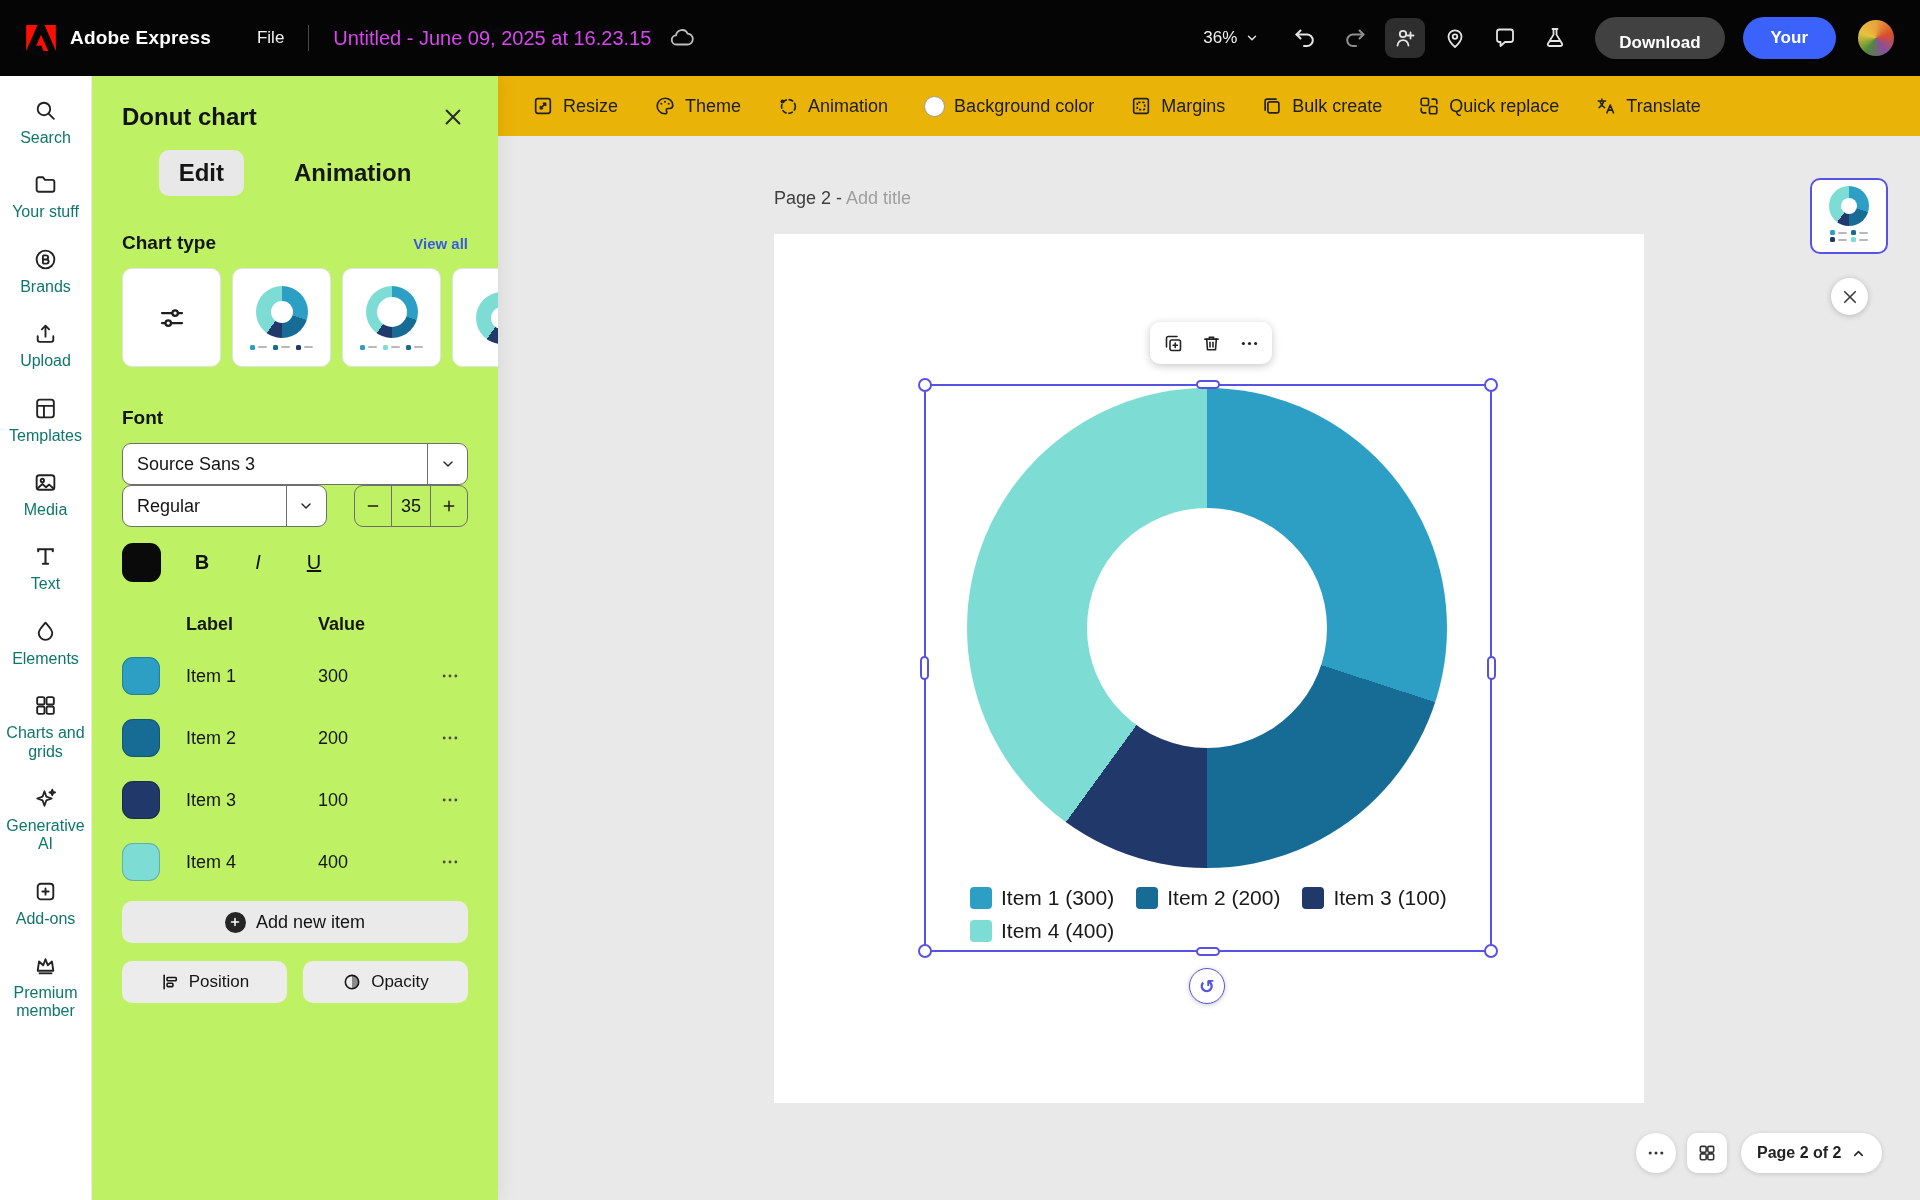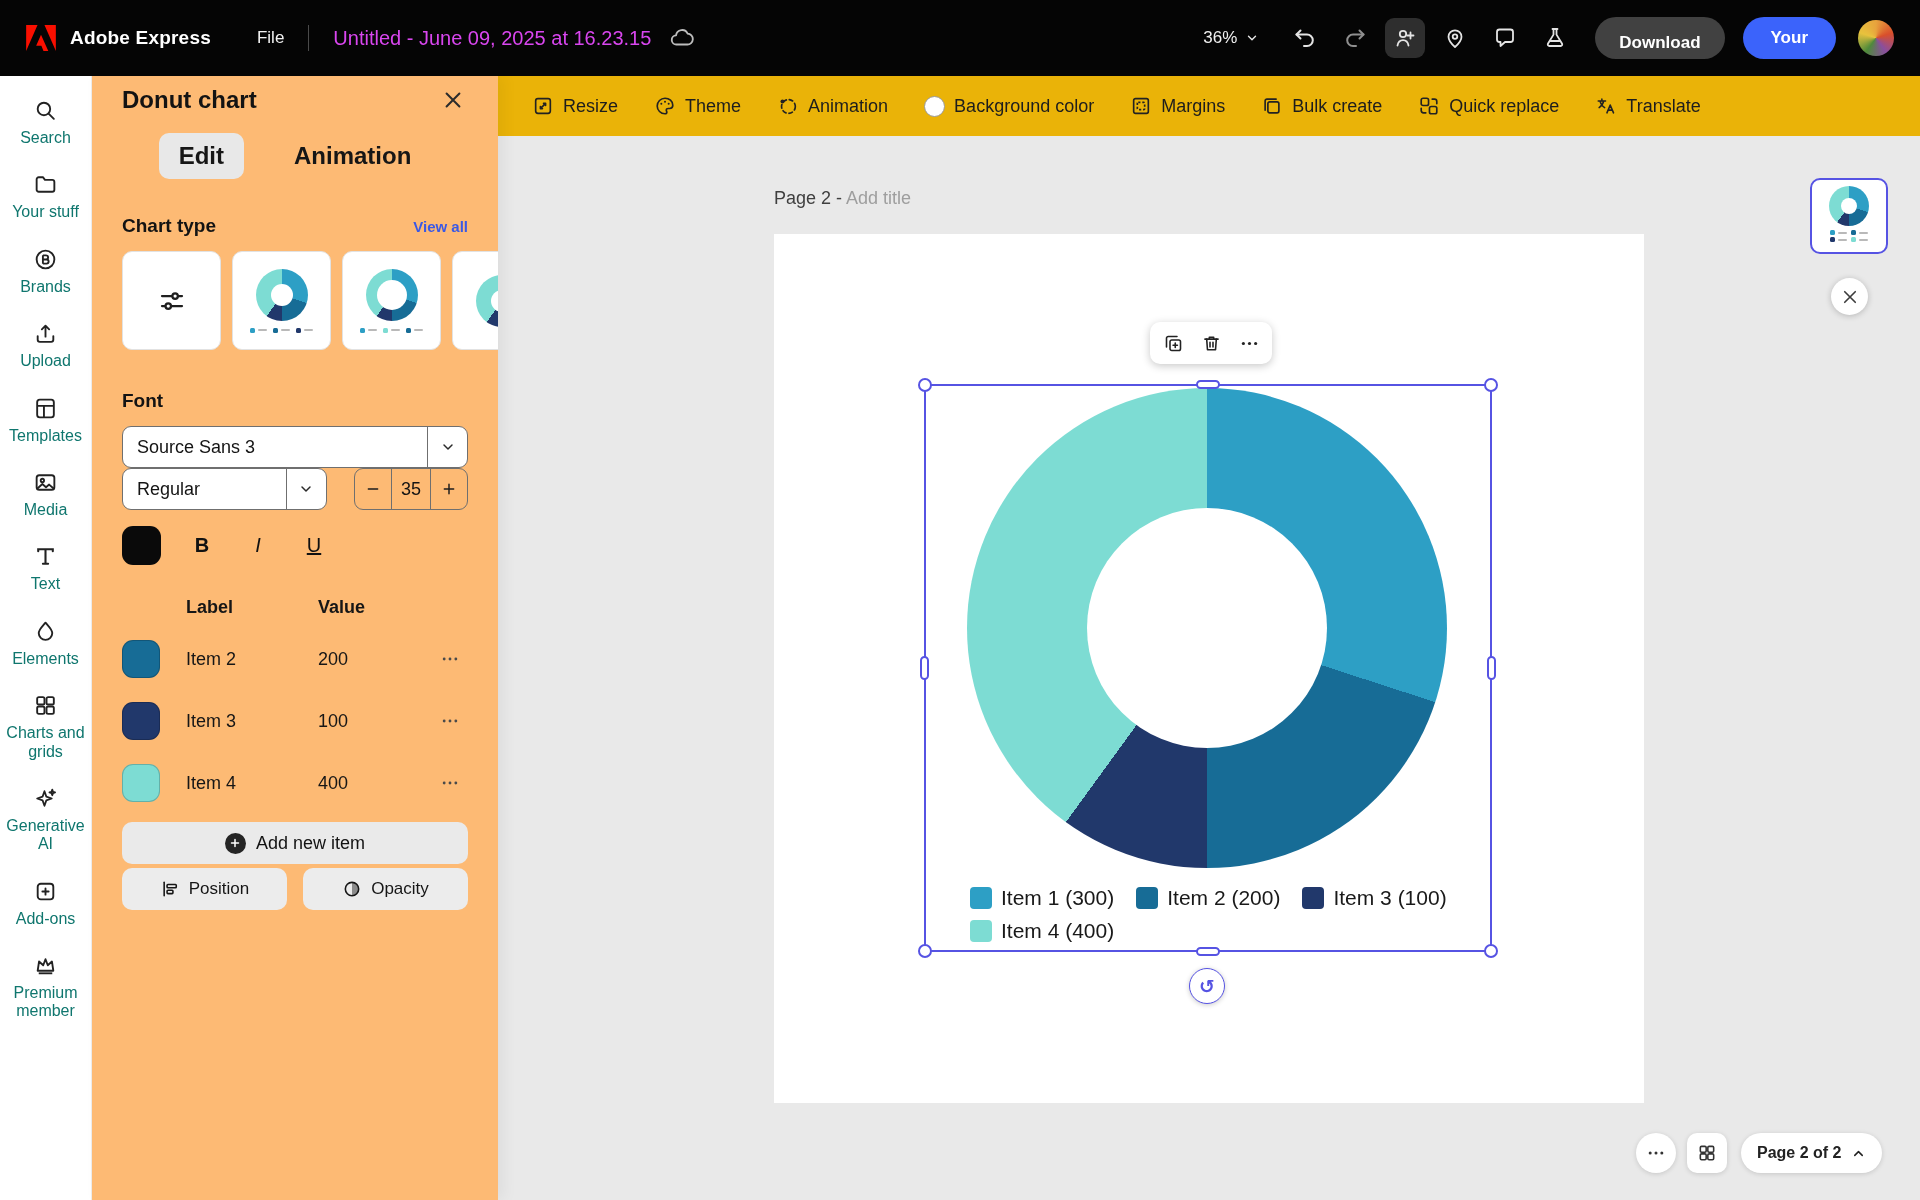--- a/index.html
+++ b/index.html
@@ -32,22 +32,22 @@
 
   
   .sidebar { position:absolute; left:0; top:76px; width:92px; height:1124px; background:#fff;
     border-right:1px solid #EDEDED; display:flex; flex-direction:column; align-items:center;
     padding-top:16px; gap:13px; z-index:40; }
   .side-item { width:100%; display:flex; flex-direction:column; align-items:center; gap:6px;
     padding:6px 3px; cursor:pointer; color:#262626; }
   .side-label { font-size:16px; color:#0f766e; text-align:center; line-height:1.15; }
 
   
-  .panel { position:absolute; left:92px; top:76px; width:406px; height:1124px; background:#fdba74;
-    z-index:45; padding:9px 30px 0 30px; box-shadow:6px 0 14px rgba(0,0,0,.05); overflow:hidden; }
+  .panel { position:absolute; left:92px; top:76px; width:406px; height:1124px; background:#bef264;
+    z-index:45; padding:26px 30px 0 30px; box-shadow:6px 0 14px rgba(0,0,0,.05); overflow:hidden; }
   .panel-head { display:flex; align-items:center; justify-content:space-between; }
   .panel-head h2 { font-size:24px; font-weight:700; color:#131313; }
   .panel-close { color:#2b2b2b; display:flex; padding:4px; }
   .panel-tabs { margin-top:18px; display:flex; justify-content:center; gap:30px; align-items:center; }
   .tab { font-size:24px; font-weight:600; color:#161616; padding:9px 20px; border-radius:10px; }
   .tab.active { background:#E8E8E8; }
   .sec-head { margin-top:36px; display:flex; align-items:baseline; justify-content:space-between; }
   .sec-head h3, .font-head { font-size:19px; font-weight:700; color:#131313; }
   .view-all { font-size:15px; font-weight:600; color:#3B59E4; cursor:pointer; }
   .thumbs { margin-top:14px; margin-right:-30px; display:flex; gap:11px; overflow:hidden; }
@@ -86,21 +86,21 @@
   .t-head .c-label { grid-column:2; }
   .t-row { height:62px; }
   .row-swatch { width:38px; height:38px; border-radius:11px; box-shadow:inset 0 0 0 1px rgba(0,0,0,.2); }
   .c-label { font-size:18px; color:#161616; }
   .c-value { font-size:18px; color:#161616; }
   .row-menu { justify-self:end; color:#4a4a4a; width:36px; height:36px; display:flex; align-items:center; justify-content:center; }
   .add-item { margin-top:8px; width:100%; height:42px; border-radius:10px; background:#EAEAEA;
     display:flex; align-items:center; justify-content:center; gap:10px; font-size:18px; color:#131313; }
   .plus-circle { width:21px; height:21px; border-radius:50%; background:#252525; color:#fff;
     display:flex; align-items:center; justify-content:center; }
-  .panel-bottom { margin-top:4px; display:flex; gap:16px; }
+  .panel-bottom { margin-top:18px; display:flex; gap:16px; }
   .panel-bottom button { flex:1; height:42px; border-radius:10px; background:#ECECEC; font-size:17px;
     display:flex; align-items:center; justify-content:center; gap:9px; color:#161616; }
 
   
   .ctx-toolbar { position:absolute; left:498px; top:76px; width:1422px; height:60px; background:#eab308;
     display:flex; align-items:center; padding-left:34px; gap:36px; z-index:30; }
   .ct-item { display:flex; align-items:center; gap:9px; font-size:18px; color:#1d1d1d; }
   .ct-icon { display:flex; color:#222; }
   .bg-swatch { width:21px; height:21px; border-radius:50%; background:#fff; border:1.5px solid #9a9a9a; }
 
@@ -415,20 +415,32 @@
     <button class="fmt i">I</button>
     <button class="fmt u">U</button>
   </div>
 
   <div class="items-table">
     <div class="t-head">
       <span></span>
       <span class="c-label">Label</span>
       <span class="c-value">Value</span>
       <span></span>
+    </div>
+    <div class="t-row">
+      <button class="row-swatch" style="background: rgb(45, 159, 197);"></button>
+      <span class="c-label">Item 1</span>
+      <span class="c-value">300</span>
+      <button class="row-menu">
+        <svg class="ic" width="20" height="20" viewBox="0 0 24 24" fill="currentColor">
+            <circle cx="5" cy="12" r="1.7"></circle>
+            <circle cx="12" cy="12" r="1.7"></circle>
+            <circle cx="19" cy="12" r="1.7"></circle>
+          </svg>
+      </button>
     </div>
     <div class="t-row">
       <button class="row-swatch" style="background: rgb(23, 108, 150);"></button>
       <span class="c-label">Item 2</span>
       <span class="c-value">200</span>
       <button class="row-menu">
         <svg class="ic" width="20" height="20" viewBox="0 0 24 24" fill="currentColor">
             <circle cx="5" cy="12" r="1.7"></circle>
             <circle cx="12" cy="12" r="1.7"></circle>
             <circle cx="19" cy="12" r="1.7"></circle>

